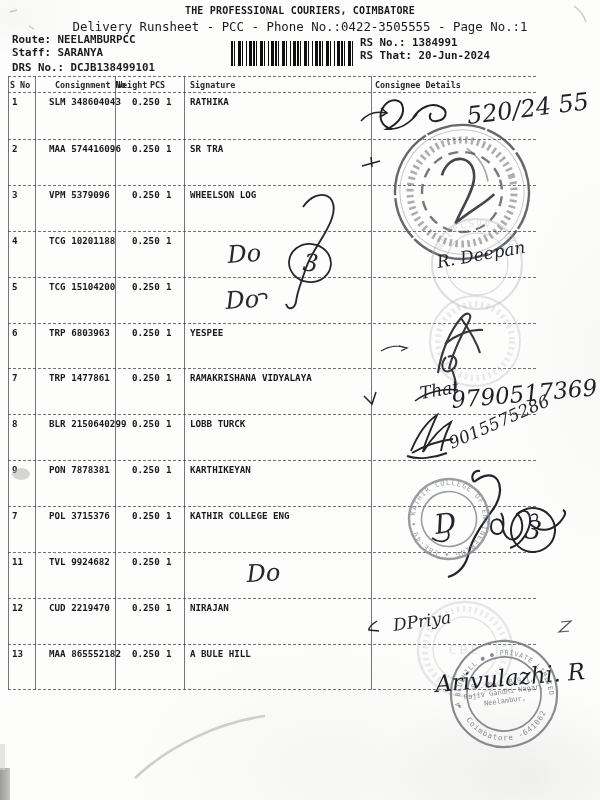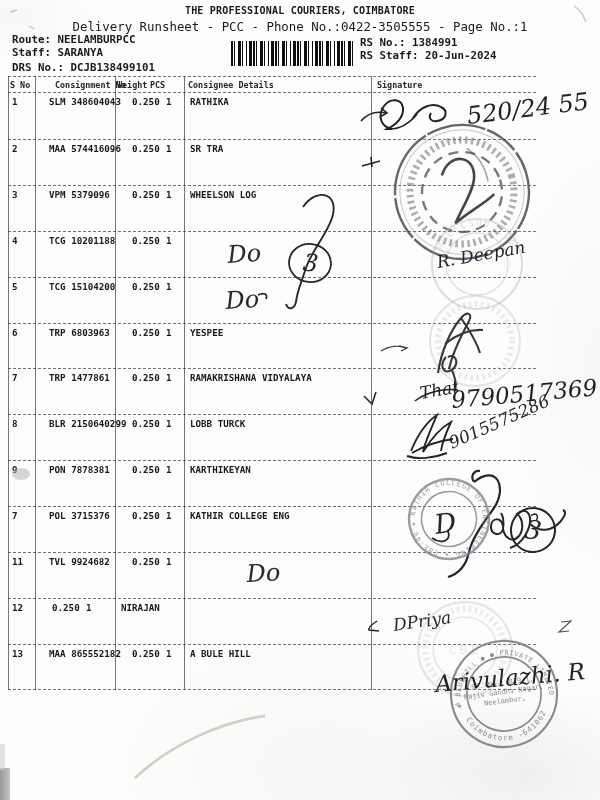--- a/index.html
+++ b/index.html
@@ -69,33 +69,33 @@
   <span>DCJB138499101</span>
 </div>
 
 <div class="abs barcode"></div>
 
 <div class="abs meta rsno">
   <span>RS No.:</span>
   <span>1384991</span>
 </div>
 <div class="abs meta rsdate">
-  <span>RS Staff:</span>
+  <span>RS That:</span>
   <span>20-Jun-2024</span>
 </div>
 
 <div class="abs tbl">
   <div class="thead">
     <div class="c h-sno">S No</div>
     <div class="c h-cons">Consignment No</div>
     <div class="c h-wp">
       <span class="h-wspan">Weight</span><span>PCS</span>
     </div>
+    <div class="c h-sig">Signature</div>
     <div class="c h-consignee">Consignee Details</div>
-    <div class="c h-sig">Signature</div>
   </div>
   <div class="tbody">
       <div class="trow">
     <div class="c c-sno">1</div>
     <div class="c c-cons">SLM 348604043</div>
     <div class="c c-wp"><span class="wspan">0.250</span><span>1</span></div>
     <div class="c c-consignee">RATHIKA</div>
     <div class="c"></div>
   </div>
       <div class="trow">
@@ -163,20 +163,21 @@
   </div>
       <div class="trow">
     <div class="c c-sno">11</div>
     <div class="c c-cons">TVL 9924682</div>
     <div class="c c-wp"><span class="wspan">0.250</span><span>1</span></div>
     <div class="c c-consignee"></div>
     <div class="c"></div>
   </div>
       <div class="trow">
     <div class="c c-sno">12</div>
+    <div class="c c-cons">CUD 2219470</div>
     <div class="c c-wp"><span class="wspan">0.250</span><span>1</span></div>
     <div class="c c-consignee">NIRAJAN</div>
     <div class="c"></div>
   </div>
       <div class="trow">
     <div class="c c-sno">13</div>
     <div class="c c-cons">MAA 865552182</div>
     <div class="c c-wp"><span class="wspan">0.250</span><span>1</span></div>
     <div class="c c-consignee">A BULE HILL</div>
     <div class="c"></div>

